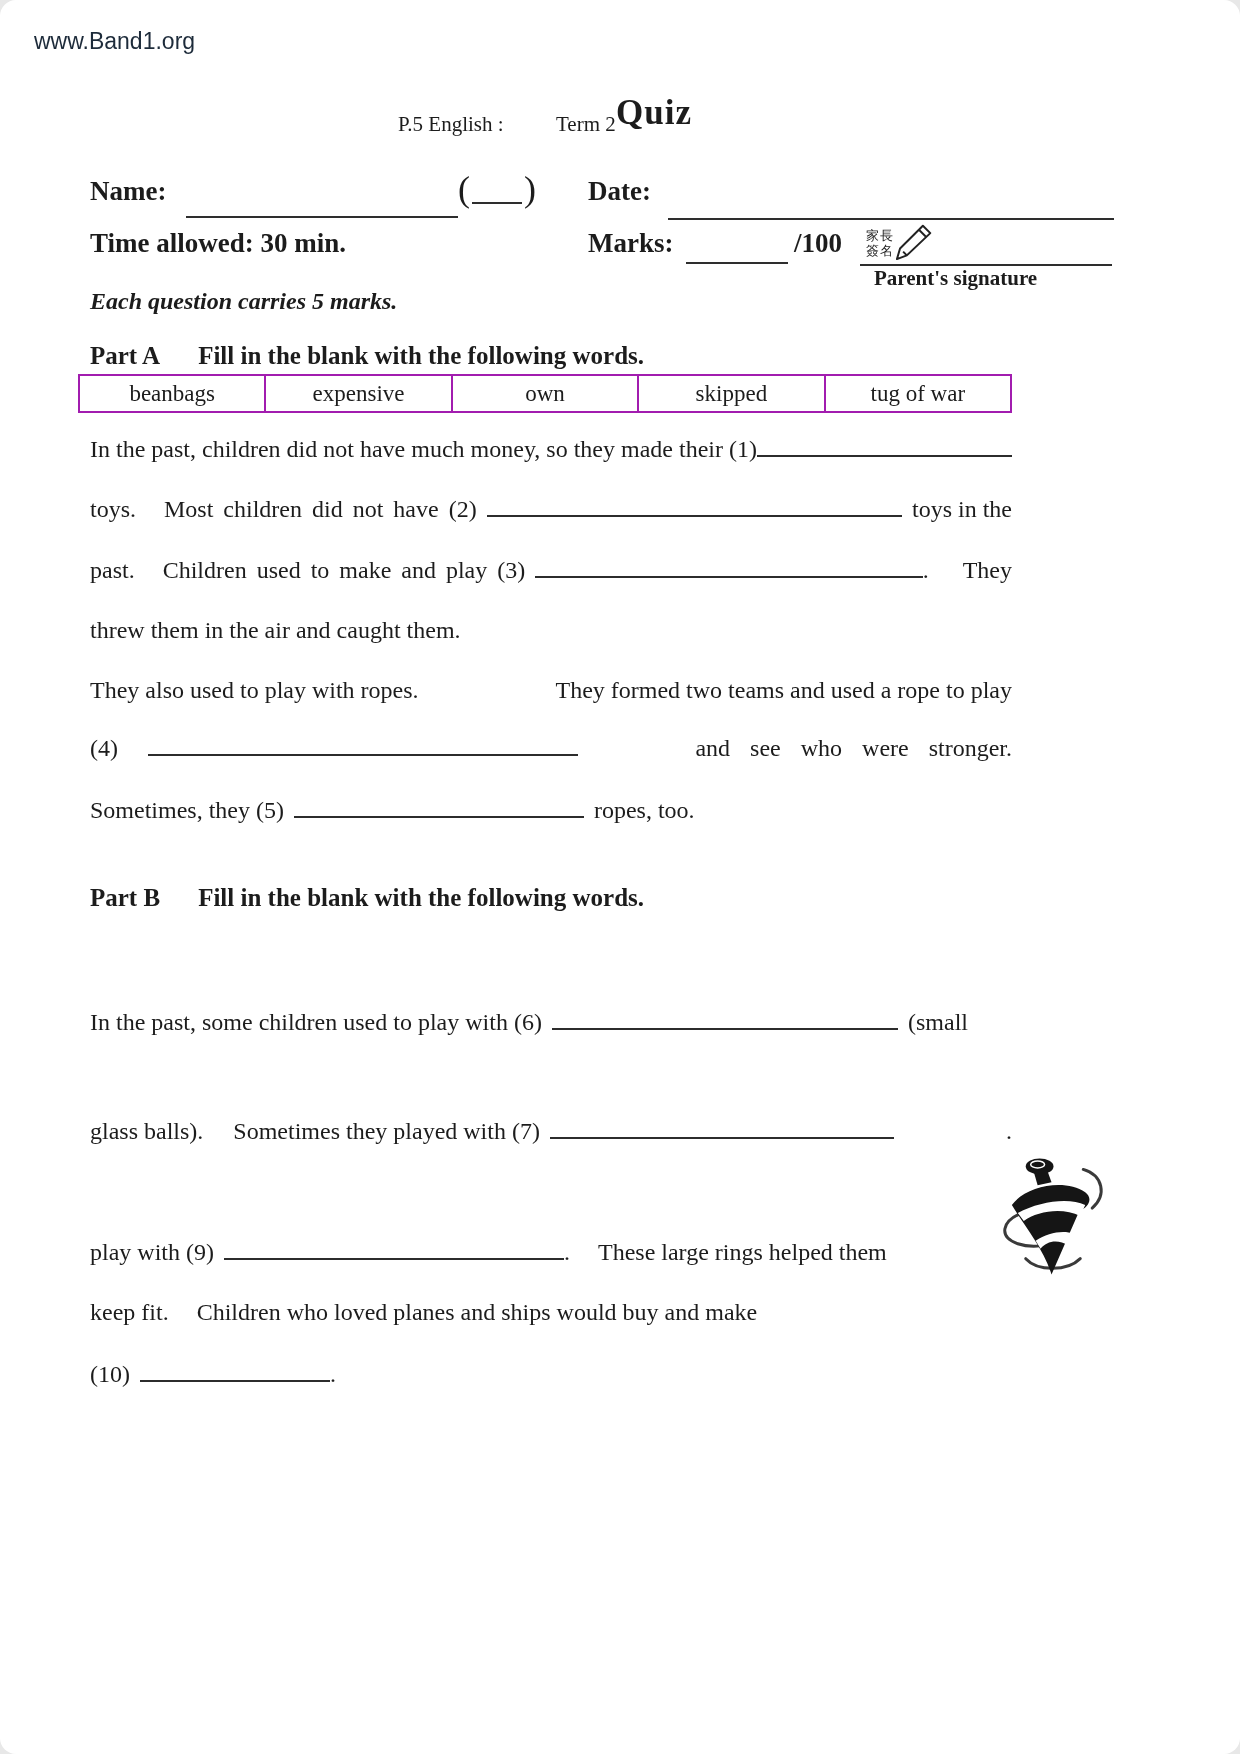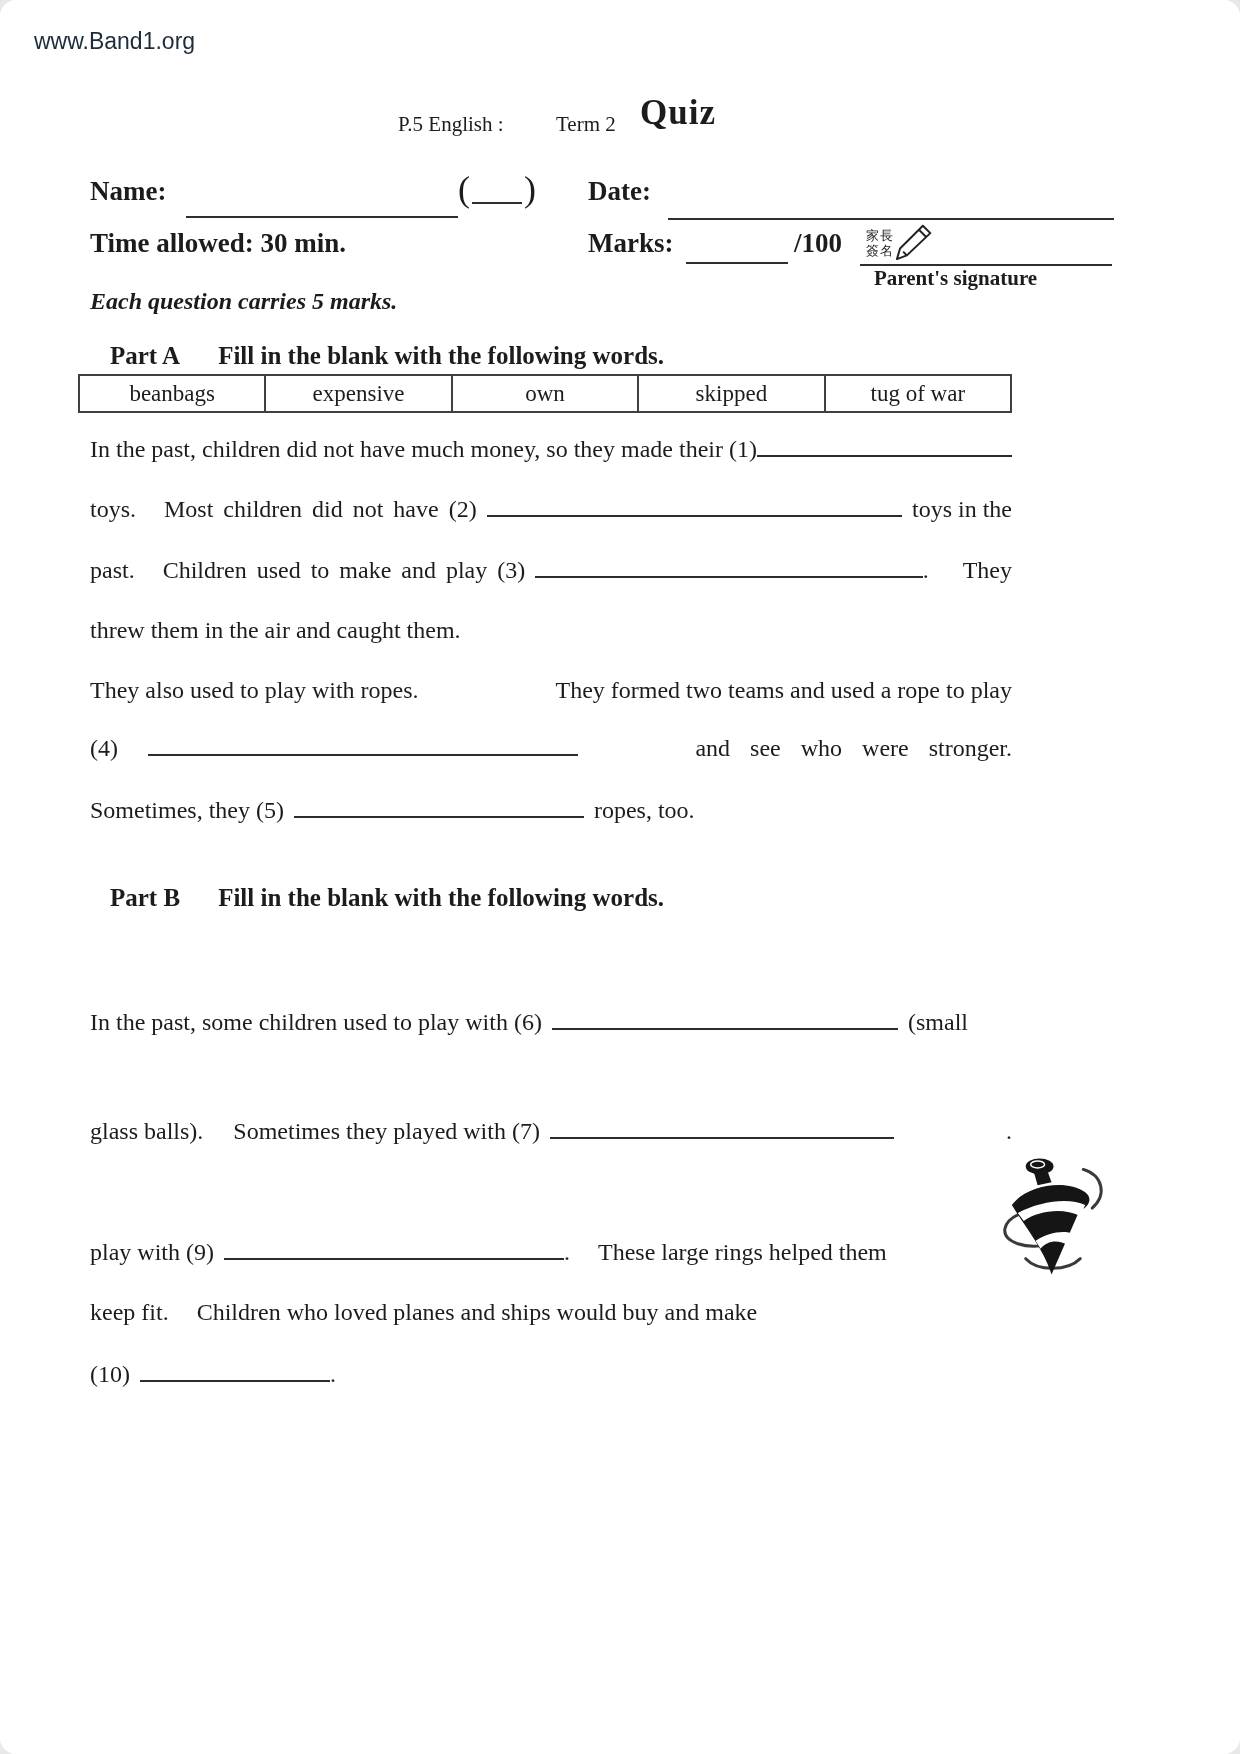--- a/index.html
+++ b/index.html
@@ -4,32 +4,32 @@
 <style>
   html,body{margin:0;padding:0;background:#e8e8e8;}
   .page{
     position:relative;width:1240px;height:1754px;background:#ffffff;
     font-family:"Liberation Serif", serif;color:#1c1c1c;overflow:hidden;margin:0 auto;border-radius:16px;
   }
   .abs{position:absolute;}
   .watermark{left:34px;top:28px;font-family:"Liberation Sans",sans-serif;font-size:23px;color:#1d2b3a;}
   .hdr-course{left:398px;top:112px;font-size:21px;}
   .hdr-term{left:556px;top:112px;font-size:21px;}
-  .hdr-title{left:640px;top:93px;font-size:35px;font-weight:bold;letter-spacing:1px;}
+  .hdr-title{left:616px;top:93px;font-size:35px;font-weight:bold;letter-spacing:1px;}
   .lbl{font-size:27px;font-weight:bold;}
   .uline{border-top:2px solid #2e2e2e;height:0;}
   .parens{left:458px;top:168px;font-size:36px;display:flex;align-items:flex-end;line-height:42px;}
   .mini-blank{display:inline-block;width:50px;height:0;border-bottom:2px solid #2e2e2e;margin:0 2px 6px 2px;}
   .cjk{left:866px;top:228px;font-family:"Liberation Sans",sans-serif;font-size:13px;line-height:15px;letter-spacing:1px;}
   .pencil{left:892px;top:222px;width:42px;height:42px;}
   .sig-label{left:874px;top:266px;font-size:21px;font-weight:bold;}
   .note{left:90px;top:288px;font-size:24px;font-weight:bold;font-style:italic;}
-  .part-h{left:90px;display:flex;gap:38px;font-size:25px;font-weight:bold;white-space:nowrap;margin-left:20px;}
+  .part-h{left:90px;display:flex;gap:38px;font-size:25px;font-weight:bold;white-space:nowrap;}
   table.bank{position:absolute;border-collapse:collapse;table-layout:fixed;font-size:23px;background:#fff;}
-  table.bank td{border:2px solid #404040;text-align:center;padding:2px 2px;height:31px;overflow:hidden;white-space:nowrap;}
+  table.bank td{border:2px solid #a21caf;text-align:center;padding:2px 2px;height:31px;overflow:hidden;white-space:nowrap;}
   .line{position:absolute;left:90px;width:922px;display:flex;align-items:flex-end;height:34px;line-height:34px;font-size:24px;white-space:nowrap;}
   .blank{display:inline-block;height:0;border-bottom:2px solid #2c2c2c;margin-bottom:9px;}
   .grow{flex:1 1 auto;min-width:80px;}
   .ml-gap{margin-left:28px;}
   .ml-sm{margin-left:10px;}
   .mr-sm{margin-right:10px;}
   .ml-auto{margin-left:auto;}
   .ws-wide{word-spacing:14px;}
   .ws-med{word-spacing:4px;}
   .top-img{left:996px;top:1152px;width:114px;height:132px;}

